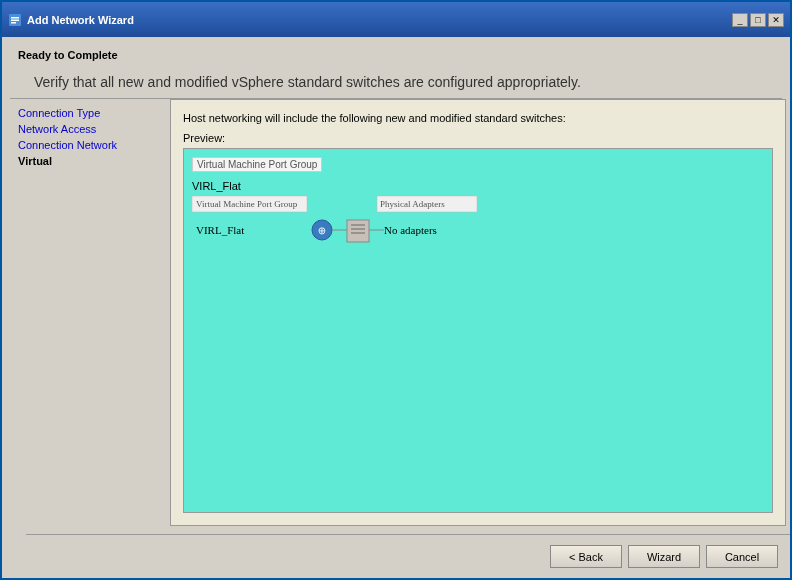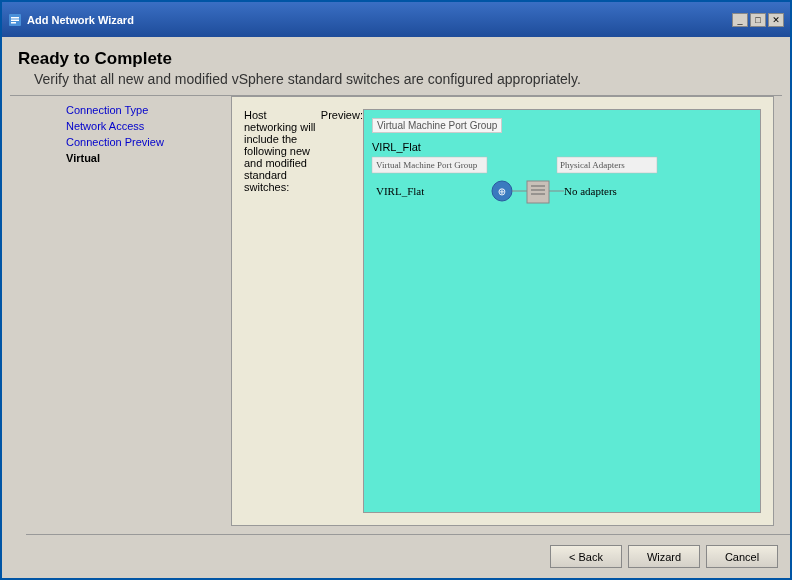--- a/index.html
+++ b/index.html
@@ -68,37 +68,36 @@
       display: flex;
       flex-direction: column;
     }
 
     
     .header-area {
       padding: 12px 16px 8px 16px;
       background: #d4d0c8;
     }
     .header-title {
-      font-size: 17px;
+      font-size: 11px;
       font-weight: bold;
-      margin-bottom: 2px;
+      margin-bottom: 13px;
     }
     .header-subtitle {
       font-size: 14px;
       color: #333;
       padding-left: 16px;
     }
 
     
     .main-body {
       flex: 1;
       display: flex;
-      padding: 0 16px 8px 8px;
-      gap: 13px;
-      margin-left: 48px;
+      padding: 0 4px 8px 8px;
+      gap: 0;
     }
 
     
     .left-nav {
       width: 160px;
       background: #d4d0c8;
       padding: 8px 8px;
       flex-shrink: 0;
     }
     .nav-item {
@@ -116,21 +115,21 @@
       color: #000;
       text-decoration: none;
     }
 
     
     .right-panel {
       flex: 1;
       background: #ece9d8;
       border: 1px solid #999;
       display: flex;
-      flex-direction: row;
+      flex-direction: column;
       padding: 12px;
     }
     .panel-description {
       font-size: 11px;
       margin-bottom: 8px;
       color: #000;
     }
     .preview-label {
       font-size: 11px;
       margin-bottom: 4px;
@@ -210,21 +209,21 @@
       <div class="header-subtitle">Verify that all new and modified vSphere standard switches are configured appropriately.</div>
     </div>
 
     <div style="height:1px; background:#999; margin:0 8px;"></div>
 
     <div class="main-body">
 
       <div class="left-nav">
         <a class="nav-item link">Connection Type</a>
         <a class="nav-item link">Network Access</a>
-        <a class="nav-item link">Connection Preview</a>
+        <a class="nav-item link">Connection Network</a>
         <span class="nav-item active">Virtual</span>
       </div>
 
       <div class="right-panel">
         <div class="panel-description">Host networking will include the following new and modified standard switches:</div>
         <div class="preview-label">Preview:</div>
 
         <div class="preview-box">
           <div class="network-diagram">
             

